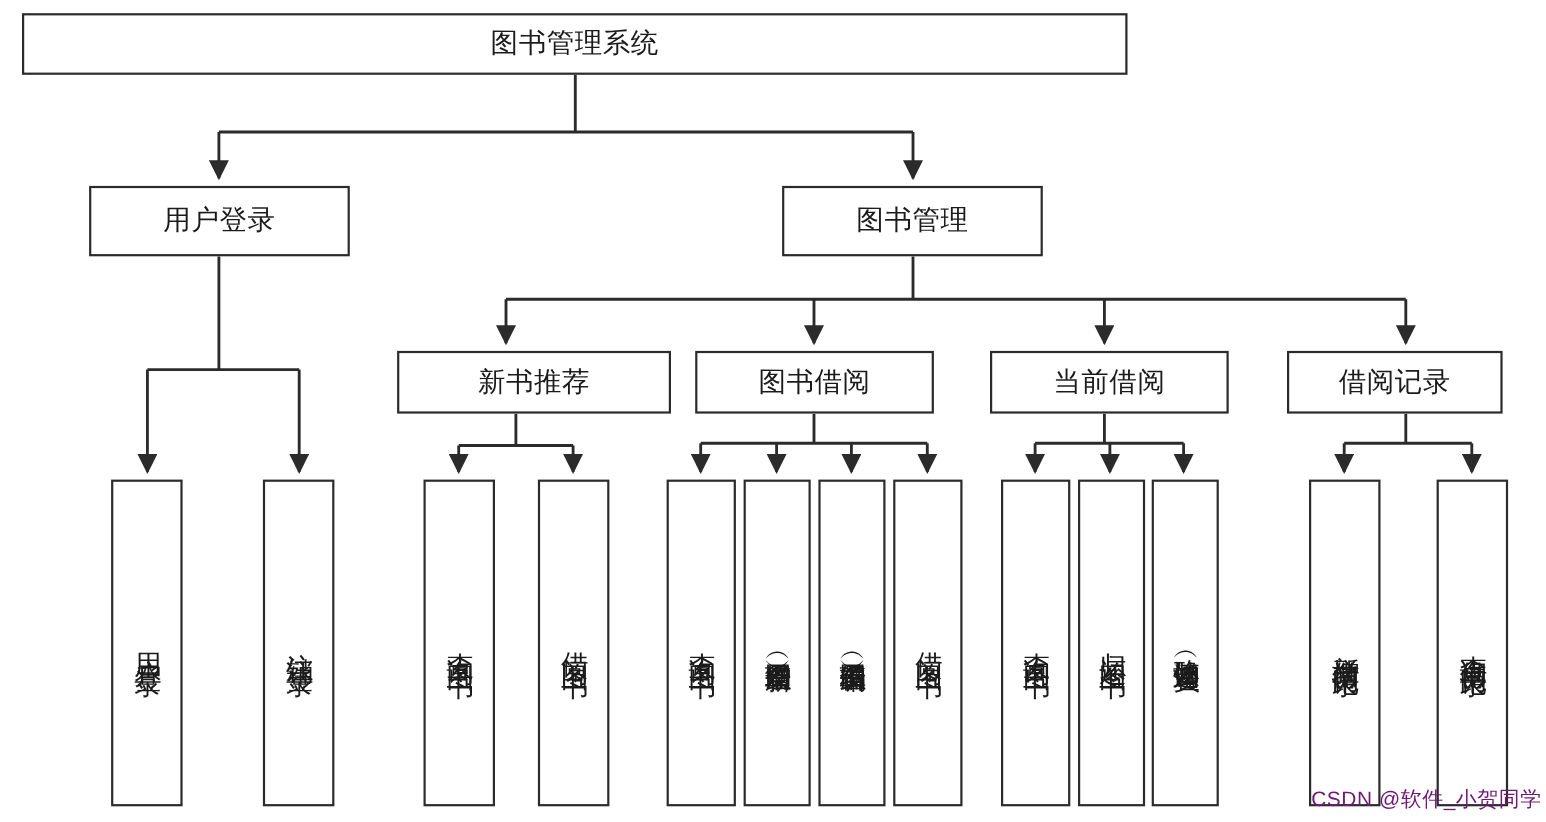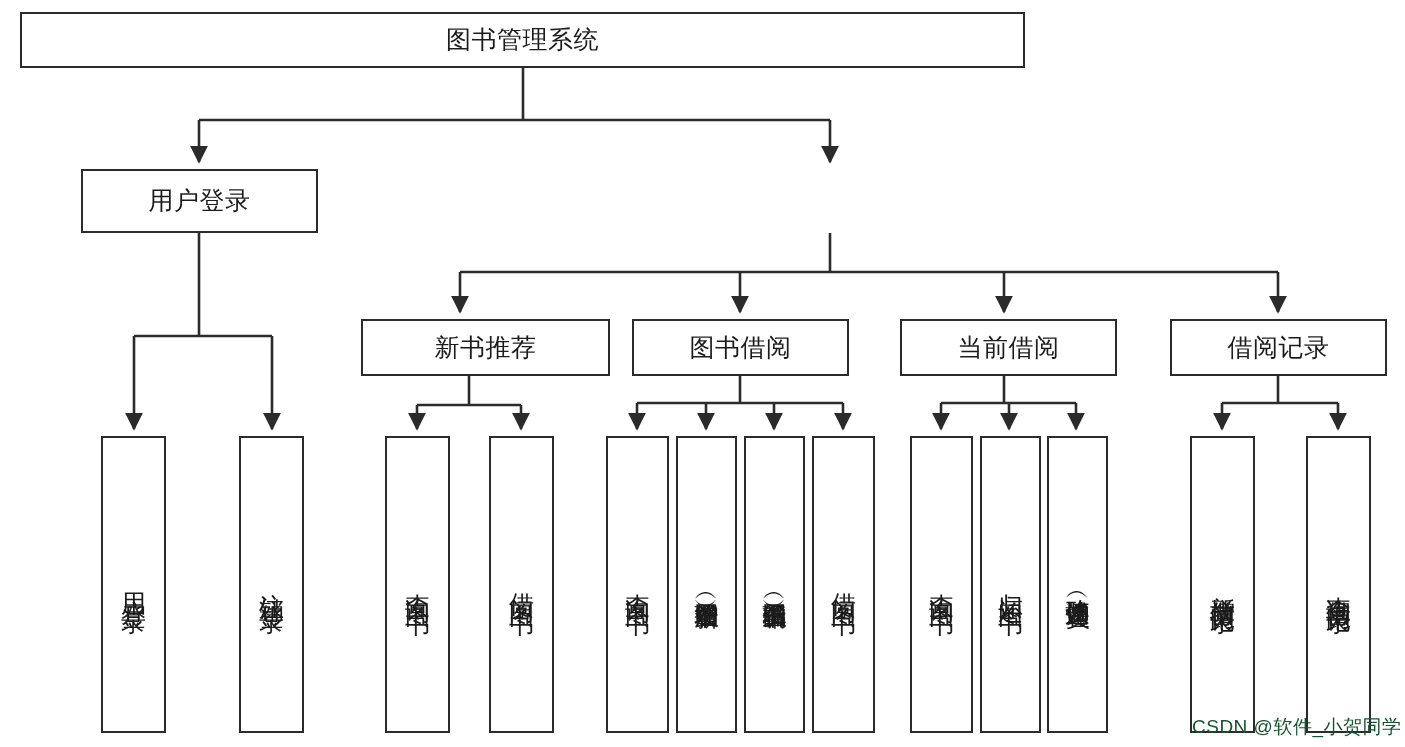--- a/index.html
+++ b/index.html
@@ -57,21 +57,21 @@
   }
   .node.v .lbl {
     writing-mode: vertical-rl;
     text-orientation: upright;
     font-size: 25px;
     letter-spacing: 6px;
     line-height: 1;
   }
   .watermark {
     position: absolute;
-    color: #14532d;
+    color: #701a75;
     font-size: 19px;
     white-space: nowrap;
     z-index: 5;
     letter-spacing: 0.5px;
   }
 </style>
 </head>
 <body>
 
 <div id="diagram">
@@ -127,34 +127,37 @@
   </svg>
 
   <div class="node h root" style="left:20px; top:12px; width:1005px; height:56px;">
     <span class="lbl">图书管理系统</span>
   </div>
 
   <div class="node h" style="left:81px; top:169px; width:237px; height:64px;">
     <span class="lbl">用户登录</span>
   </div>
 
+  <div class="node h" style="left:711px; top:169px; width:237px; height:64px;">
+    <span class="lbl">图书管理</span>
+  </div>
 
   <div class="node h" style="left:361px; top:319px; width:249px; height:57px;">
     <span class="lbl">新书推荐</span>
   </div>
 
   <div class="node h" style="left:900px; top:319px; width:217px; height:57px;">
     <span class="lbl">当前借阅</span>
   </div>
 
   <div class="node h" style="left:632px; top:319px; width:217px; height:57px;">
     <span class="lbl">图书借阅</span>
   </div>
 
-  <div class="node h" style="left:1170px; top:319px; width:217px; height:57px;">
+  <div class="node h" style="left:1170px; top:319px; width:196px; height:57px;">
     <span class="lbl">借阅记录</span>
   </div>
 
   <div class="node v" style="left:101px; top:436px; width:65px; height:297px;">
     <span class="lbl">用户登录</span>
   </div>
 
   <div class="node v" style="left:239px; top:436px; width:65px; height:297px;">
     <span class="lbl">注销登录</span>
   </div>

